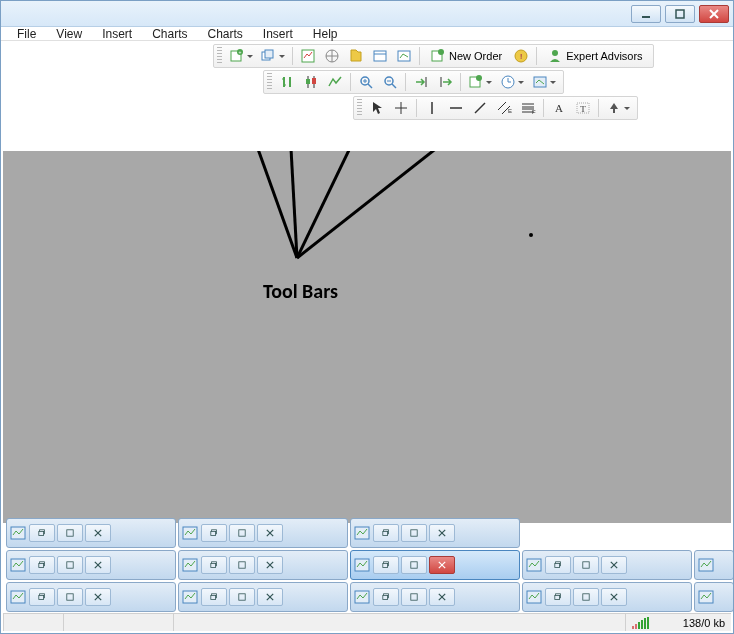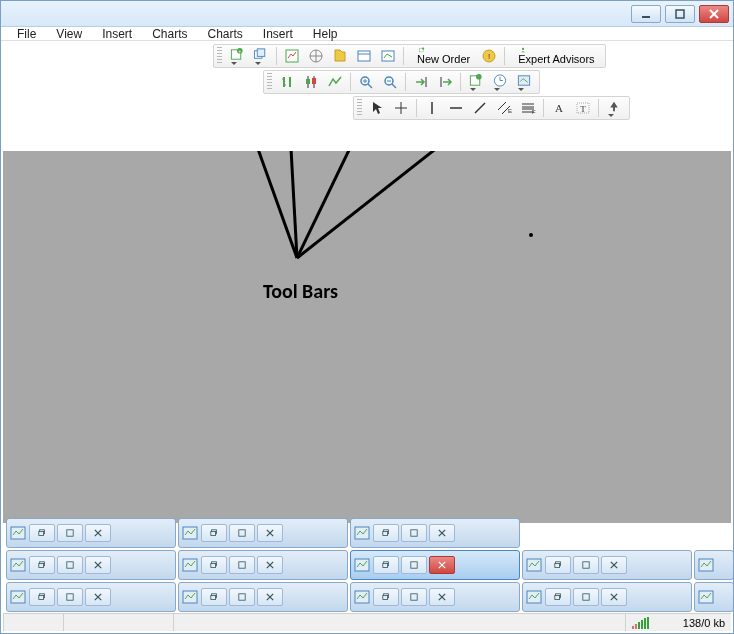--- a/index.html
+++ b/index.html
@@ -13,21 +13,21 @@
 
 
 .menubar { height: 14px; display: flex; align-items: center; padding: 0 6px; background: #fff; border-bottom: 1px solid #e0e0e0; }
 .menuitem { padding: 2px 10px; font-size: 12px; color: #222; cursor: pointer; }
 
 
 .toolbar-area { background: #fff; padding: 2px 0 0 0; }
 .toolbar-row { display: flex; justify-content: flex-start; padding: 1px 0; }
 .toolbar { display: flex; align-items: center; border: 1px solid #d4d4d4; border-radius: 2px; padding: 1px 3px; margin: 0 2px; height: 24px; background: linear-gradient(to bottom, #fdfdfd, #f0f0f0); }
 .tb-grip { width: 5px; height: 18px; background: repeating-linear-gradient(to bottom, #b8b8b8 0, #b8b8b8 1px, transparent 1px, transparent 3px); margin-right: 3px; cursor: move; }
-.tb-btn { min-width: 22px; height: 20px; display: flex; justify-content: center; padding: 0 3px; border: 1px solid transparent; border-radius: 2px; cursor: pointer; flex-direction: column; }
+.tb-btn { min-width: 22px; height: 20px; display: flex; align-items: center; justify-content: center; padding: 0 3px; border: 1px solid transparent; border-radius: 2px; cursor: pointer; }
 .tb-btn.labeled { padding: 0 6px; }
 .tb-btn-label { margin-left: 3px; font-size: 11px; }
 .tb-sep { width: 1px; height: 18px; background: #cfcfcf; margin: 0 3px; }
 .dd-arrow { width: 0; height: 0; border-left: 3px solid transparent; border-right: 3px solid transparent; border-top: 3px solid #555; margin-left: 2px; }
 .timeframe-btn { min-width: 24px; font-size: 10px; color: #333; justify-content: center; text-align: center; }
 .tb-btn.active { border-color: #8fbce0; background: #d5e9fa; }
 
 .icon { width: 16px; height: 16px; }
 
 

